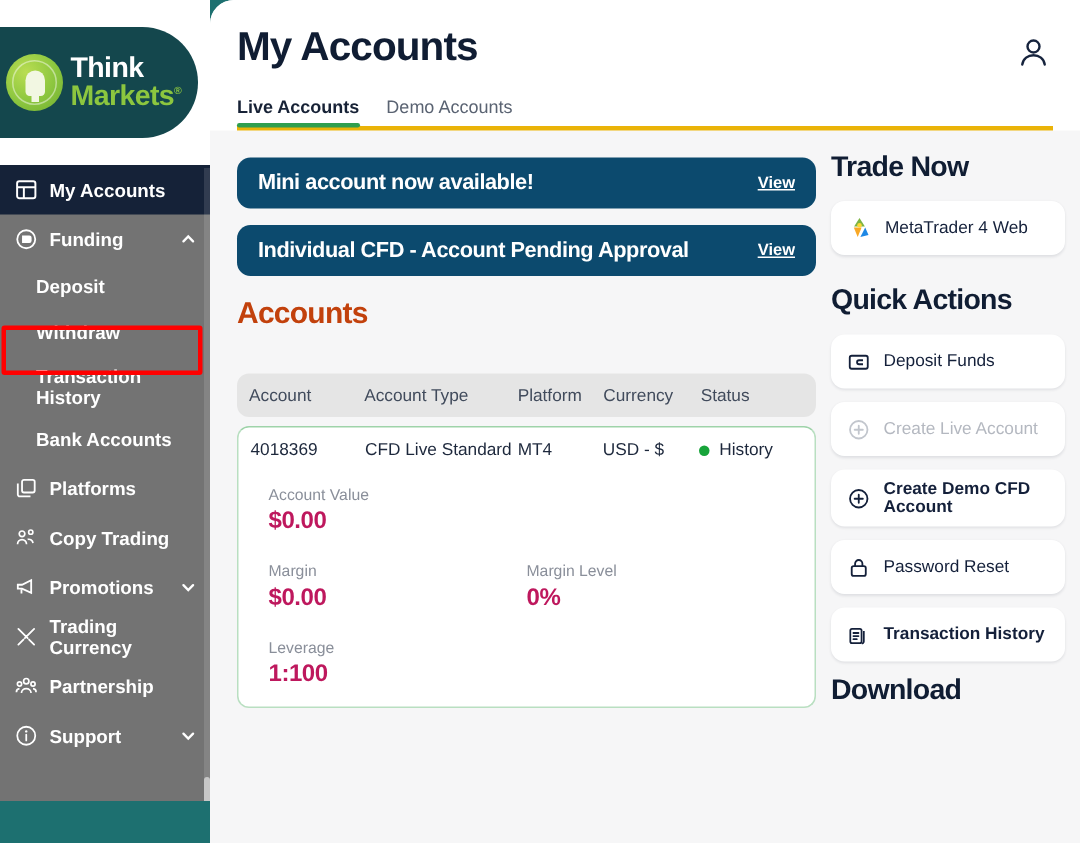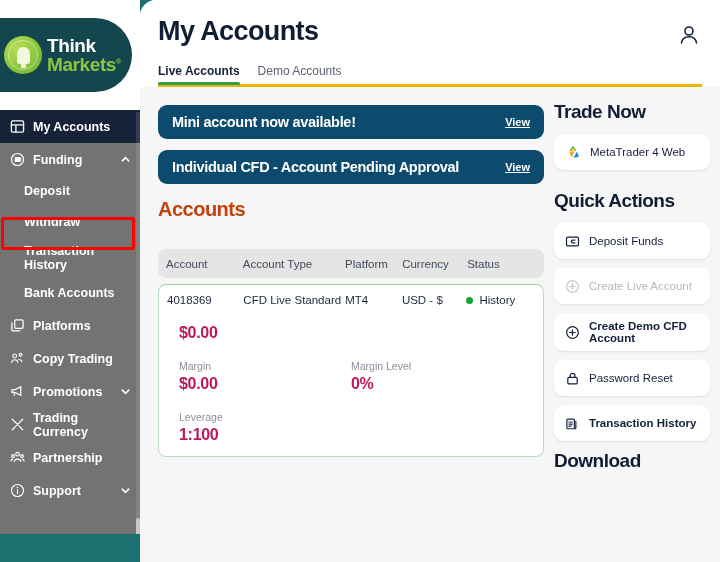--- a/index.html
+++ b/index.html
@@ -376,20 +376,21 @@
             <div class="c3">MT4</div>
             <div class="c4">USD - $</div>
             <div class="c5 status-cell">
               <span class="dot"></span>
               <span>History</span>
             </div>
           </div>
 
           <div class="stat-grid">
             <div class="stat">
+              <div class="stat-label">Account Value</div>
               <div class="stat-value">$0.00</div>
             </div>
             <div class="stat"></div>
             <div class="stat">
               <div class="stat-label">Margin</div>
               <div class="stat-value">$0.00</div>
             </div>
             <div class="stat">
               <div class="stat-label">Margin Level</div>
               <div class="stat-value">0%</div>

